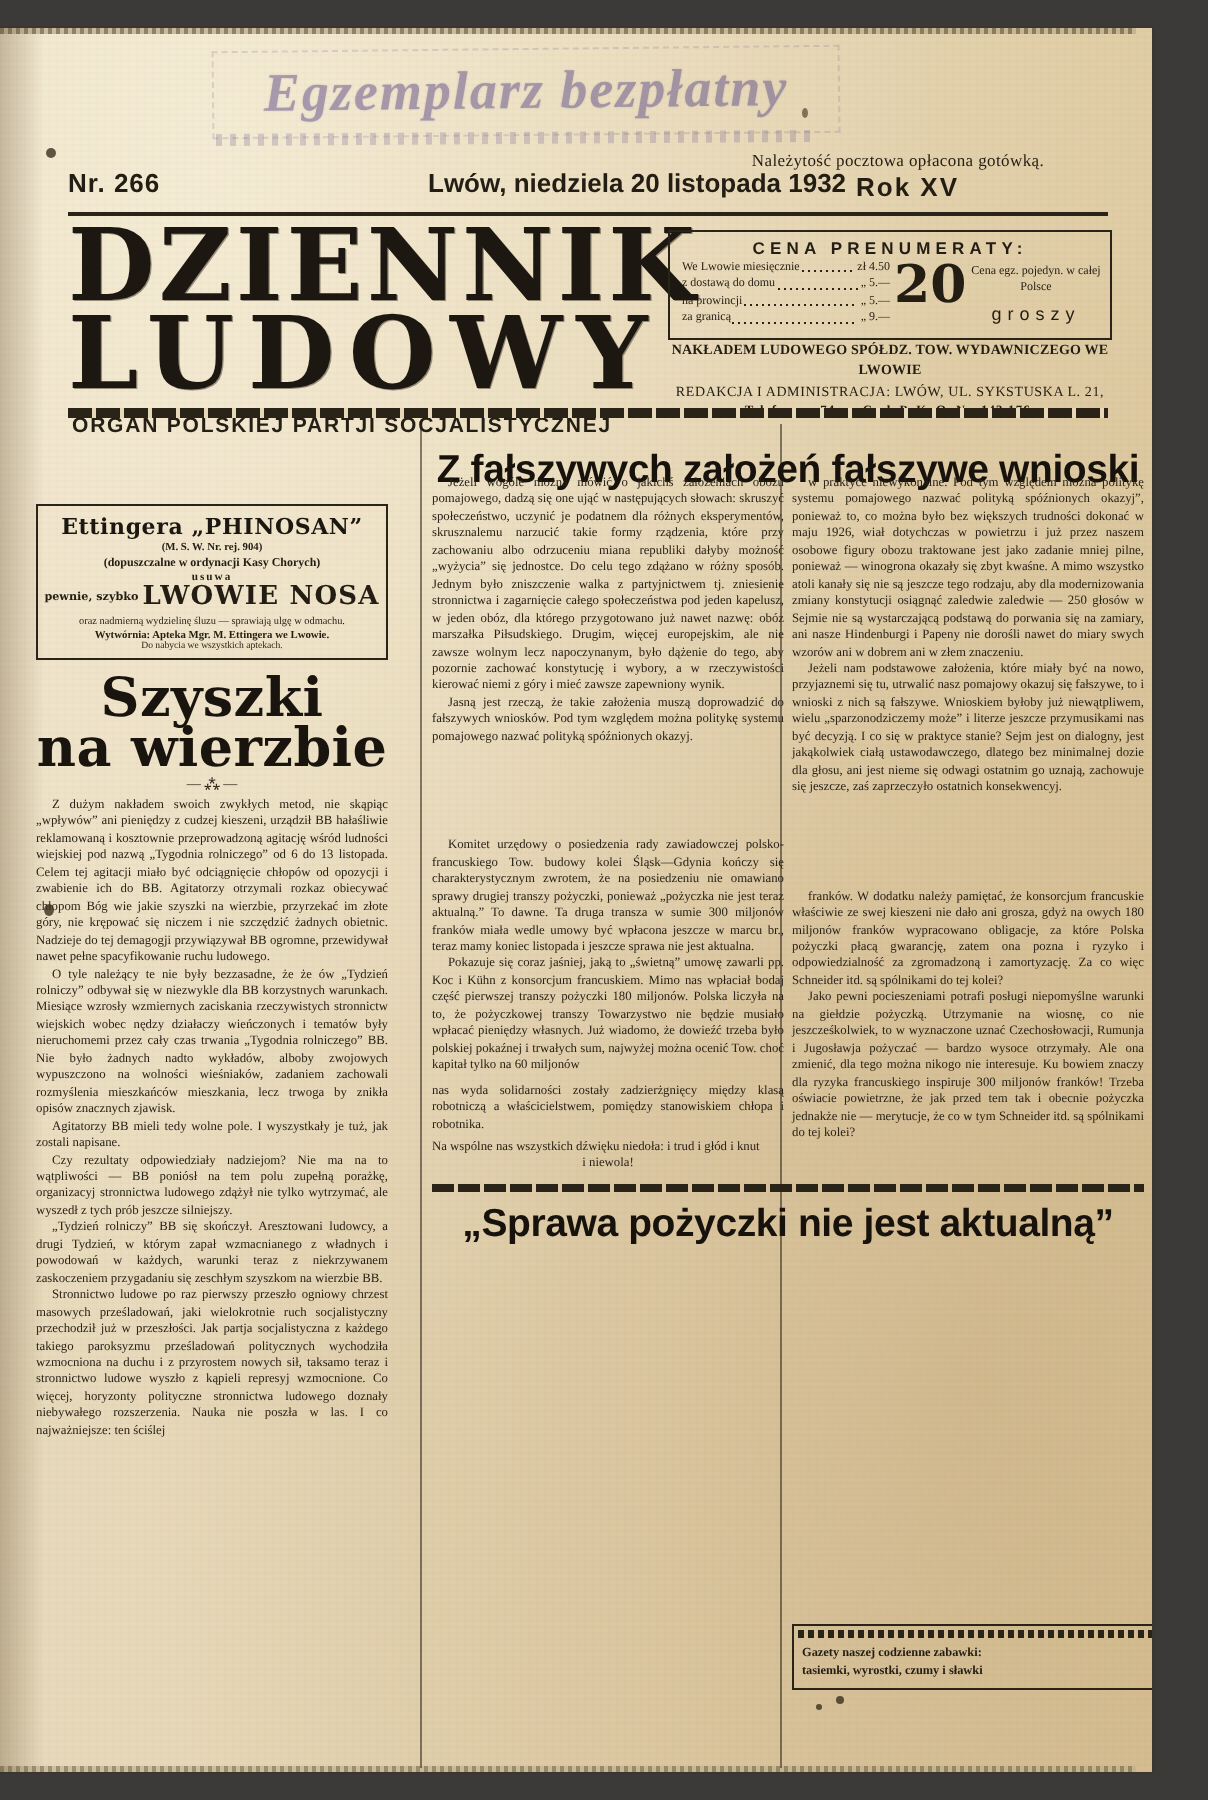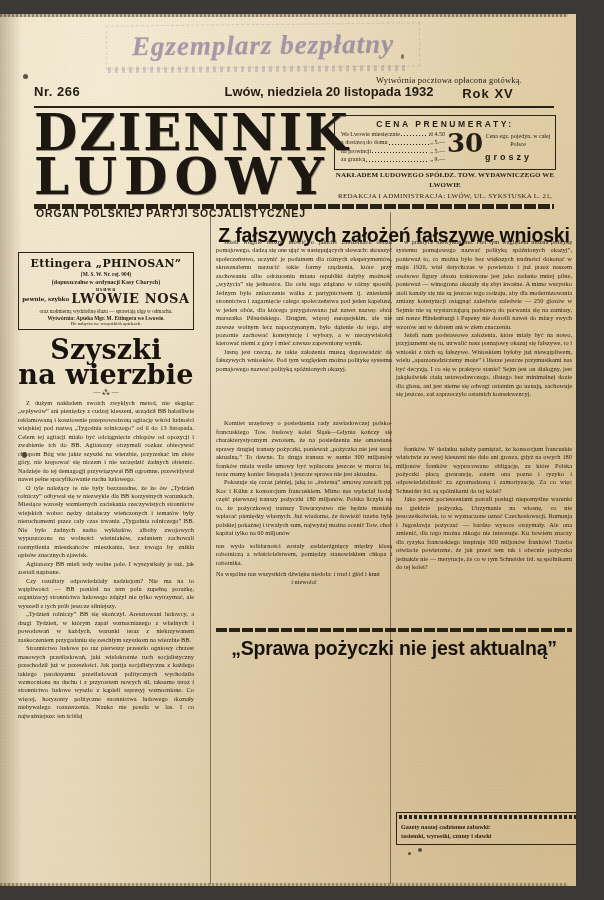--- a/index.html
+++ b/index.html
@@ -53,25 +53,25 @@
   #stamp-line{
     position:absolute;left:108px;top:52px;width:300px;height:6px;
     background:repeating-linear-gradient(90deg,rgba(106,90,142,.45) 0 3px,rgba(0,0,0,0) 3px 7px);
     opacity:.55;transform:rotate(-.4deg);
   }
 
   
   #topbar{position:absolute;left:34px;top:62px;width:520px;height:30px;}
   #issue{position:absolute;left:0;top:8px;font-weight:bold;font-size:13px;
          font-family:"Liberation Sans",sans-serif;letter-spacing:.5px;}
-  #place{position:absolute;left:180px;top:8px;width:230px;text-align:center;
+  #place{position:absolute;left:180px;top:8px;width:230px;
          font-weight:bold;font-size:13px;font-family:"Liberation Sans",sans-serif;}
   #postage{position:absolute;right:0;top:-1px;width:210px;text-align:center;
          font-size:8.5px;letter-spacing:.2px;}
-  #rok{position:absolute;right:6px;top:10px;width:120px;text-align:center;
+  #rok{position:absolute;right:6px;top:10px;width:120px;text-align:left;
          font-weight:bold;font-size:13px;font-family:"Liberation Sans",sans-serif;
          letter-spacing:1px;}
   #rule1{position:absolute;left:34px;top:92px;width:520px;height:2px;background:#2a2318;}
 
   
   #masthead{position:absolute;left:34px;top:98px;width:520px;height:88px;}
   .mh-title{
     font-family:"DejaVu Serif",serif;font-weight:bold;
     color:#1c1710;line-height:.92;letter-spacing:1px;
     text-shadow:.6px .6px 0 rgba(40,30,15,.45);
@@ -89,22 +89,22 @@
            font-family:"Liberation Sans",sans-serif;}
   #price-rows{position:absolute;left:6px;top:14px;width:104px;font-size:6px;line-height:8.4px;}
   .prow{display:flex;justify-content:space-between;white-space:nowrap;}
   .prow .pd{flex:1;overflow:hidden;margin:0 1px;
      background:repeating-linear-gradient(90deg,#2a2318 0 1px,rgba(0,0,0,0) 1px 3px);
      height:1px;align-self:flex-end;margin-bottom:2px;}
   #price-big{position:absolute;left:112px;top:14px;font-size:26px;font-weight:bold;
              font-family:"DejaVu Serif",serif;line-height:26px;}
   #price-r1{position:absolute;left:150px;top:16px;width:66px;text-align:center;
             font-size:6px;line-height:8px;}
-  #grosze{position:absolute;left:150px;top:36px;width:66px;text-align:left;
-          font-size:9px;font-weight:bold;letter-spacing:3px;
+  #grosze{position:absolute;left:150px;top:36px;width:66px;text-align:center;
+          font-size:9px;font-weight:normal;letter-spacing:3px;
           font-family:"Liberation Sans",sans-serif;}
 
   #imprint{position:absolute;left:300px;top:58px;width:222px;font-size:7px;
            line-height:10.4px;letter-spacing:.1px;font-weight:bold;text-align:center;
            font-family:"Liberation Serif",serif;}
   #imprint div:nth-child(2){font-weight:normal;letter-spacing:.3px;}
   #imprint div:nth-child(3){font-weight:bold;letter-spacing:.6px;font-size:6.4px;}
 
   #rule2{position:absolute;left:34px;top:190px;width:520px;height:5px;
          background:repeating-linear-gradient(90deg,#2a2318 0 12px,#e6d8b9 12px 14px);}
@@ -139,21 +139,21 @@
   #ad1 .a8{font-size:4.8px;margin-top:.5px;}
 
   #hl-left{font-family:"DejaVu Serif",serif;font-weight:bold;font-size:27px;
            line-height:25px;text-align:center;color:#19140d;margin:7px 0 2px;
            letter-spacing:.2px;}
   .dingbat{text-align:center;font-size:7px;line-height:7px;margin:1px 0 3px;color:#2a2318;}
 
   
   .span-head{position:absolute;left:198px;width:356px;}
   #h1{top:12px;}
-  #h2{top:416px;}
+  #h2{top:380px;}
   .bighead{font-family:"Liberation Sans",sans-serif;font-weight:bold;
            font-size:19.5px;line-height:22px;text-align:center;color:#17120b;
            letter-spacing:-.2px;white-space:nowrap;}
   #h2 .rule-top{height:4px;margin-bottom:5px;
       background:repeating-linear-gradient(90deg,#2a2318 0 11px,rgba(0,0,0,0) 11px 13px);}
 
   
   #ad2{position:absolute;left:378px;top:600px;width:176px;border:1px solid #2a2318;
        padding:3px 4px 4px;}
   #ad2 .dots{height:4px;margin:-1px -2px 3px;
@@ -171,21 +171,21 @@
   <div id="sheet">
     <div class="edge-top"></div>
     <div class="edge-bot"></div>
 
     <div id="stamp">Egzemplarz bezpłatny</div>
     <div id="stamp-line"></div>
 
     <div id="topbar">
       <div id="issue" class="ink">Nr. 266</div>
       <div id="place" class="ink">Lwów, niedziela 20 listopada 1932</div>
-      <div id="postage" class="ink">Wytwórnia pocztowa opłacona gotówką.</div>
+      <div id="postage" class="ink">Należytość pocztowa opłacona gotówką.</div>
       <div id="rok" class="ink">Rok XV</div>
     </div>
     <div id="rule1"></div>
 
     <div id="masthead">
       <div id="mh2" class="mh-title">LUDOWY</div>
       <div id="mh1" class="mh-title">DZIENNIK</div>
       <div id="mh-sub">ORGAN POLSKIEJ PARTJI SOCJALISTYCZNEJ</div>
 
       <div id="pricebox">
@@ -205,21 +205,21 @@
             <span>na prowincji</span>
             <span class="pd"></span>
             <span>„ 5.—</span>
           </div>
           <div class="prow">
             <span>za granicą</span>
             <span class="pd"></span>
             <span>„ 9.—</span>
           </div>
         </div>
-        <div id="price-big" class="ink">30</div>
+        <div id="price-big" class="ink">20</div>
         <div id="price-r1" class="ink">Cena egz. pojedyn. w całej Polsce</div>
         <div id="grosze" class="ink">groszy</div>
       </div>
 
       <div id="imprint" class="ink">
         <div>NAKŁADEM LUDOWEGO SPÓŁDZ. TOW. WYDAWNICZEGO WE LWOWIE</div>
         <div>REDAKCJA I ADMINISTRACJA: LWÓW, UL. SYKSTUSKA L. 21,</div>
         <div>Telefon nr. 74.  —  Czek P. K. O. Nr. 143.176.</div>
       </div>
     </div>

